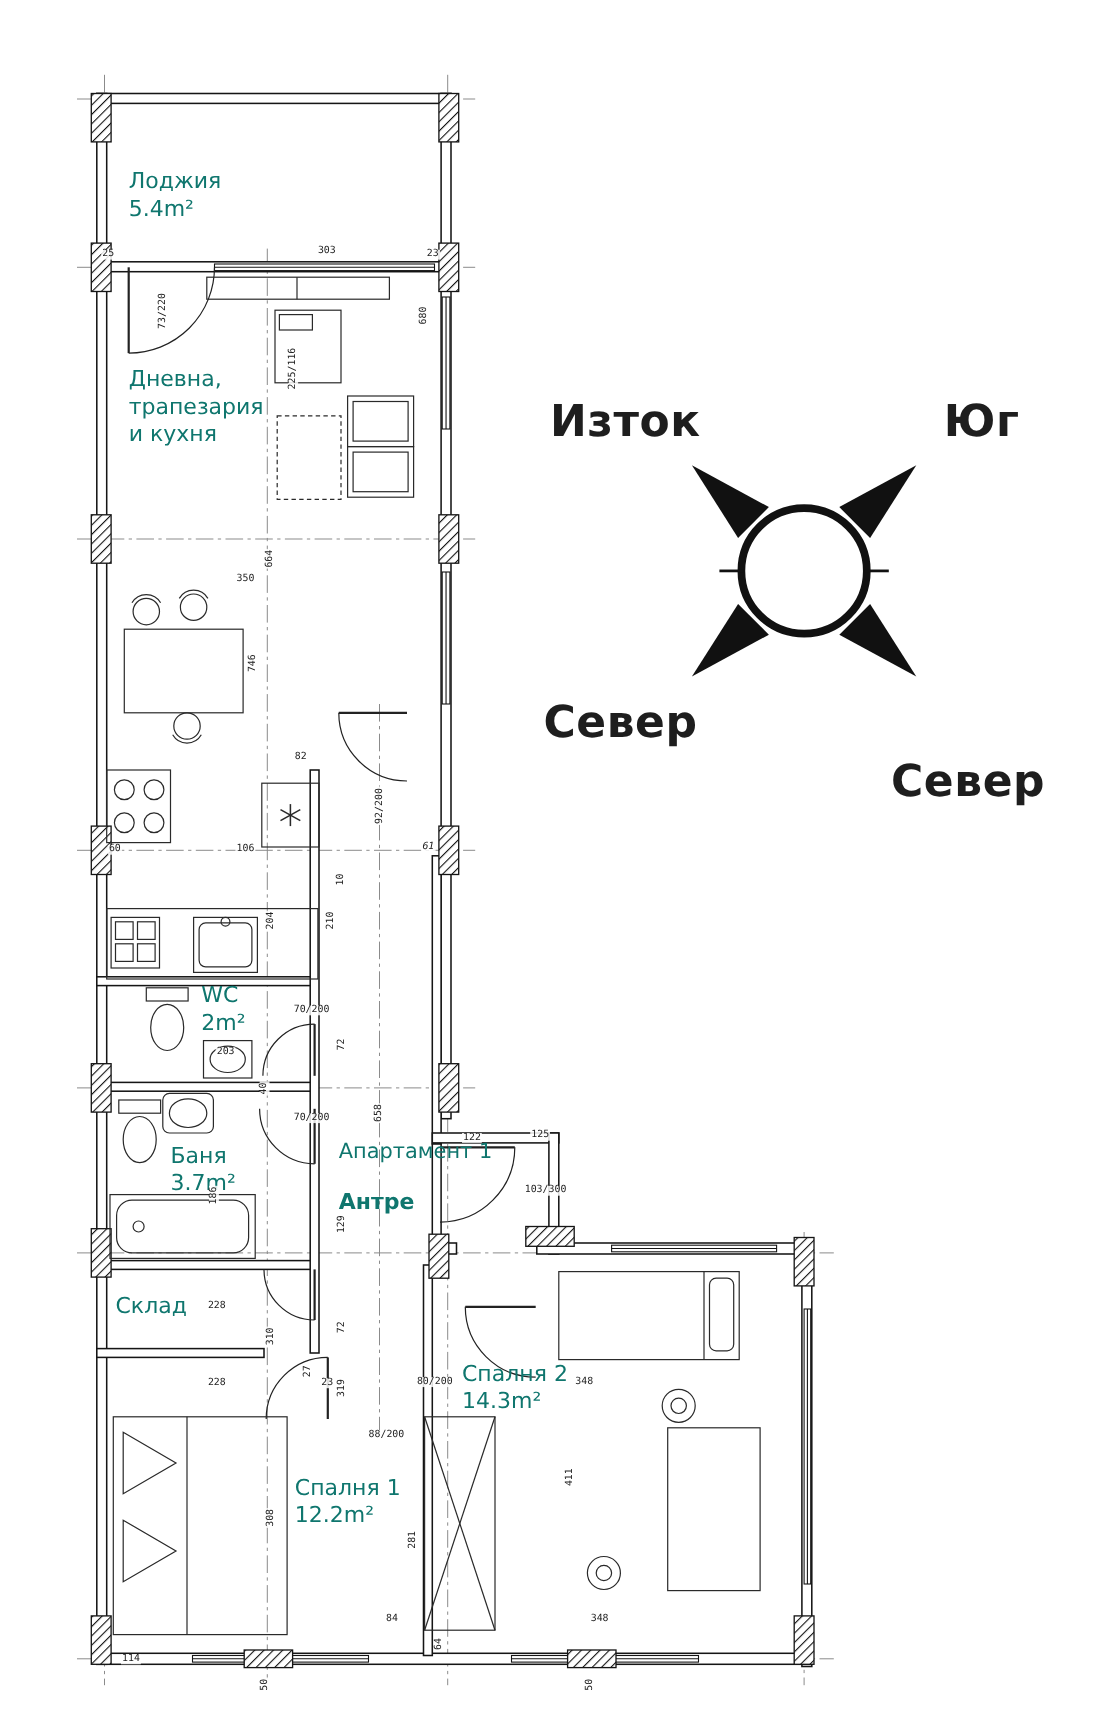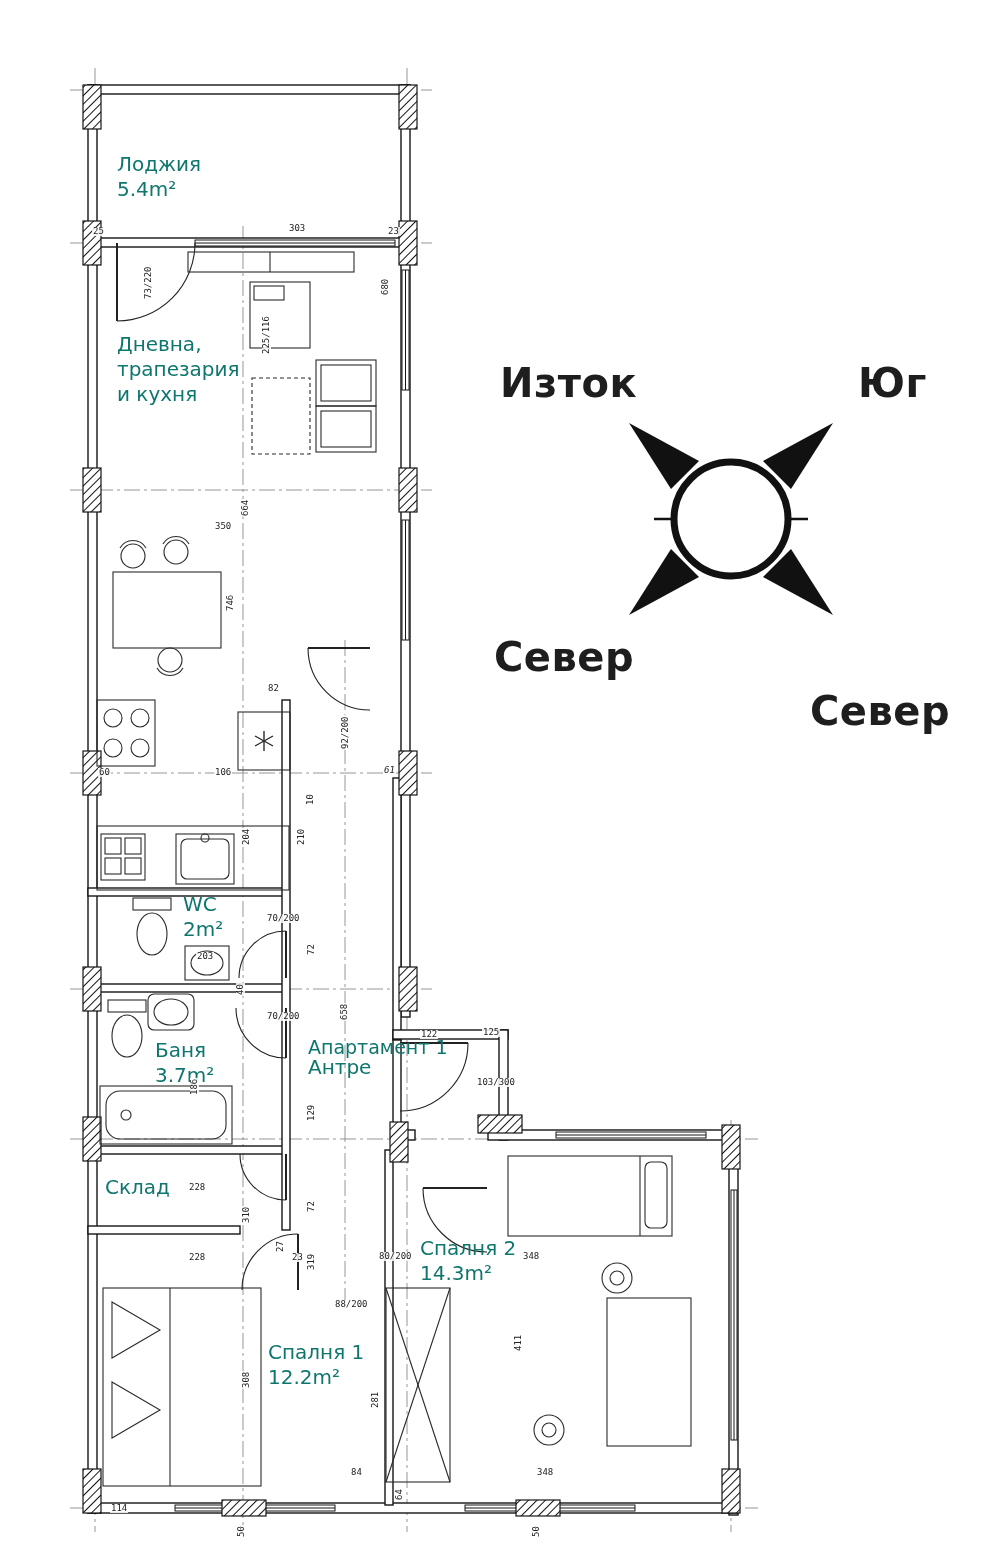--- a/index.html
+++ b/index.html
@@ -8,21 +8,21 @@
   svg{position:absolute;left:0;top:0;}
   .room-label{position:absolute;color:#0f766e;font-size:20px;line-height:1.25;white-space:nowrap;}
   .room-label span{display:block;}
   .compass-label{position:absolute;color:#1e1e1e;font-size:40px;font-weight:700;white-space:nowrap;letter-spacing:.5px;}
   #lbl-loggia{left:117px;top:152px;}
   #lbl-living{left:117px;top:332px;}
   #lbl-wc{left:183px;top:892px;}
   #lbl-bath{left:155px;top:1038px;}
   #lbl-sklad{left:105px;top:1175px;}
   #lbl-apt{left:308px;top:1036px;font-size:19px;}
-  #lbl-antre{left:308px;top:1055px;}
+  #lbl-antre{left:308px;top:1080px;font-weight:bold;}
   #lbl-bed2{left:420px;top:1236px;}
   #lbl-bed1{left:268px;top:1340px;}
   .lbl-east{left:500px;top:360px;}
   .lbl-south{left:858px;top:360px;}
   .lbl-north{left:494px;top:634px;}
   .lbl-west{left:810px;top:688px;}
   .dim{position:absolute;font-family:"DejaVu Sans Mono",monospace;font-size:9px;line-height:1;color:#222;background:rgba(255,255,255,.85);padding:0 1px;white-space:nowrap;}
   .dim.vert{transform:rotate(-90deg);transform-origin:0 0;}
 </style>
 </head>

